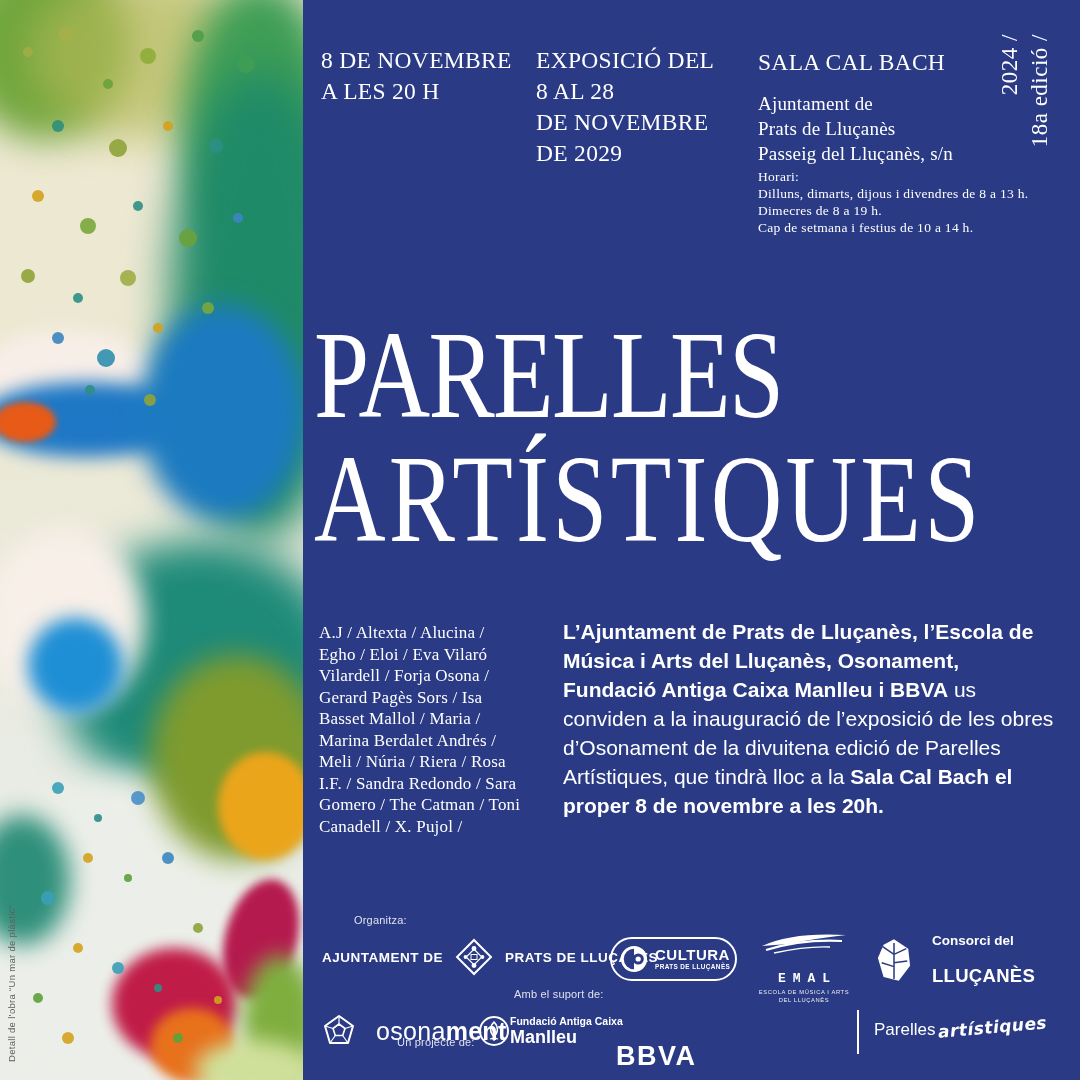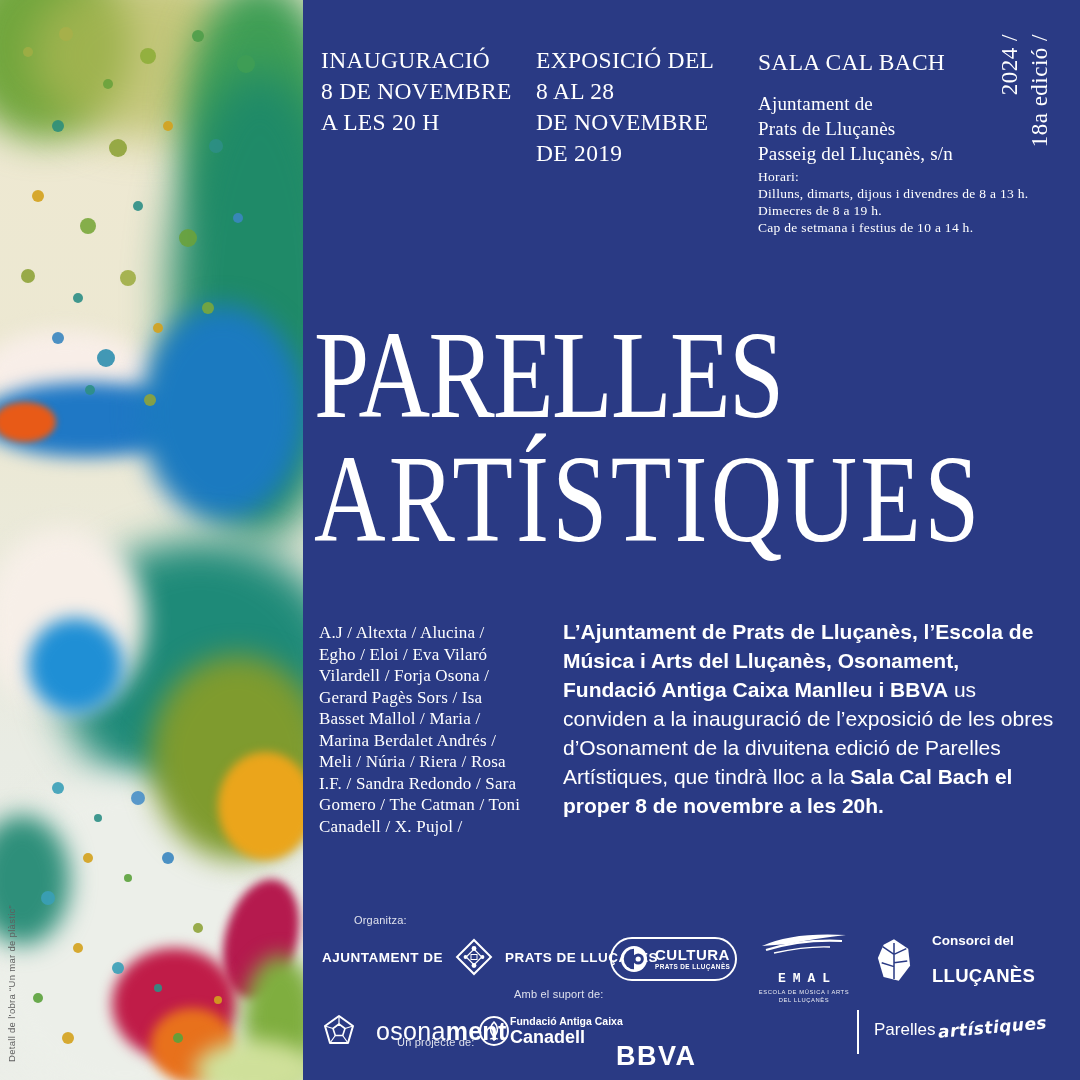--- a/index.html
+++ b/index.html
@@ -152,30 +152,29 @@
       <circle cx="198" cy="928" r="5" fill="#8fa43a"></circle>
     <circle cx="68" cy="1038" r="6" fill="#d4a21d"></circle>
       <circle cx="178" cy="1038" r="5" fill="#5ba23c"></circle>
     <circle cx="218" cy="1000" r="4" fill="#d4a21d"></circle>
   </svg>
 
   <div id="artwork-caption">Detall de l’obra “Un mar de plàstic”</div>
 </div>
 
 <div class="info-col" id="col-inauguracio">
-  <div>INAUGURACIÓ</div>
   <div>8 DE NOVEMBRE</div>
   <div>A LES 20 H</div>
 </div>
 
 <div class="info-col" id="col-exposicio">
   <div>EXPOSICIÓ DEL</div>
   <div>8 AL 28</div>
   <div>DE NOVEMBRE</div>
-  <div>DE 2019</div>
+  <div>DE 2029</div>
 </div>
 
 <div class="info-col" id="col-sala">
   <div>SALA CAL BACH</div>
   <div class="address">
     <div>Ajuntament de</div>
     <div>Prats de Lluçanès</div>
     <div>Passeig del Lluçanès, s/n</div>
   </div>
   <div class="hours-label">Horari:</div>
@@ -266,21 +265,21 @@
 </div>
 
 <div id="logo-fundacio">
   <svg width="32" height="32" viewBox="0 0 32 32" fill="none" stroke="#fff">
     <circle cx="16" cy="16" r="14" stroke-width="2"></circle>
     <path d="M16 7 C11.5 11.5 11.5 17.5 16 21.5 C20.5 17.5 20.5 11.5 16 7 Z" stroke-width="1.5"></path>
     <path d="M16 21.5 L16 26 M12 24 Q16 22.5 20 24" stroke-width="1.3"></path>
   </svg>
   <span class="ct">
     <div class="l1">Fundació Antiga Caixa</div>
-    <div class="l2">Canadell</div>
+    <div class="l2">Manlleu</div>
   </span>
 </div>
 
 <div id="logo-bbva">BBVA</div>
 
 <div id="footer-divider"></div>
 
 <div id="logo-parelles">
   <span class="p1">Parelles</span>
   <span class="p2">artístiques</span>

